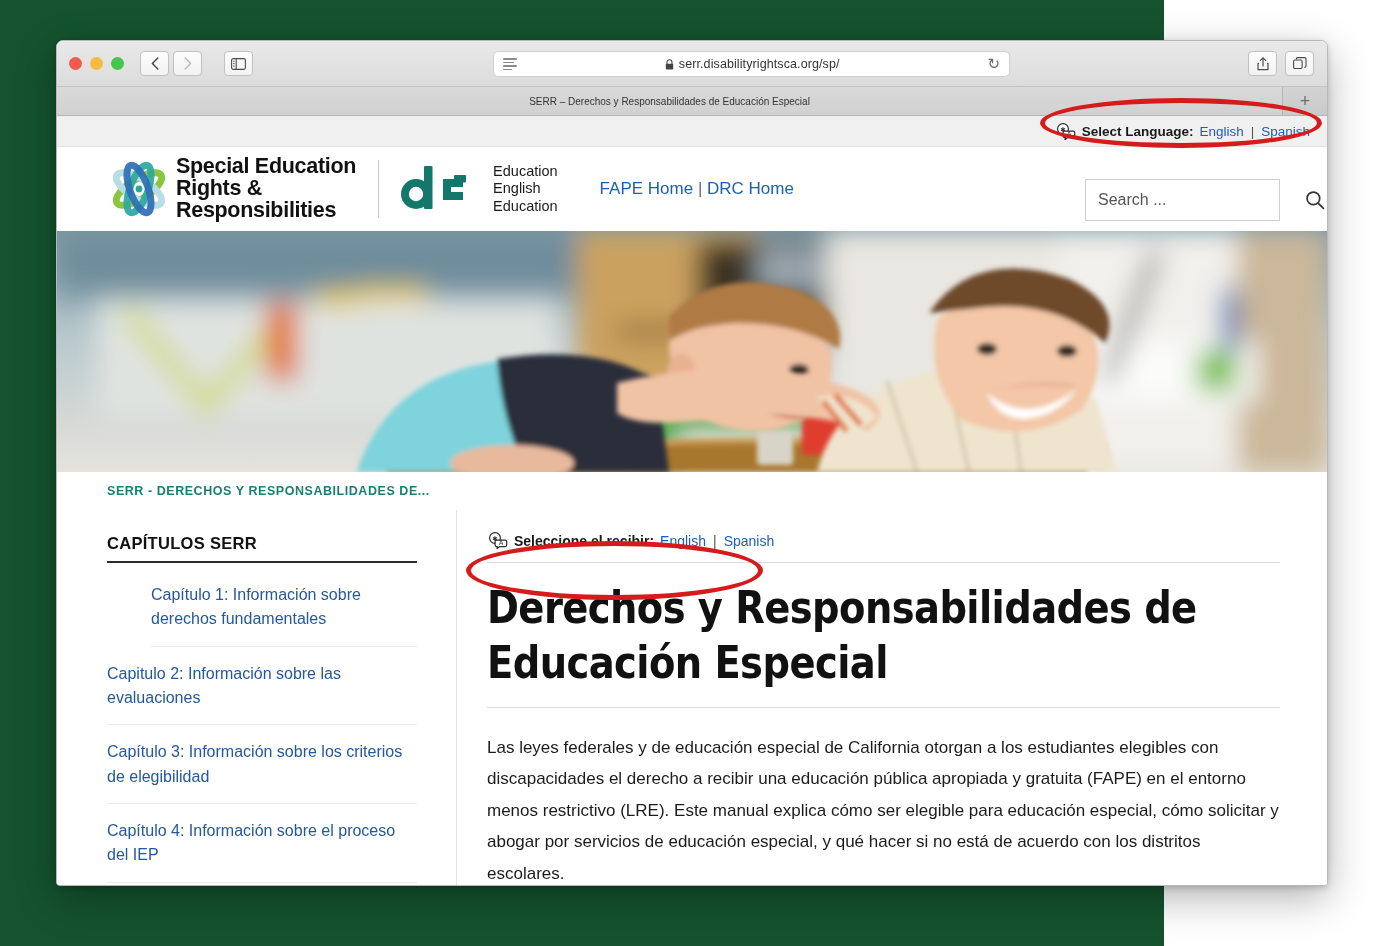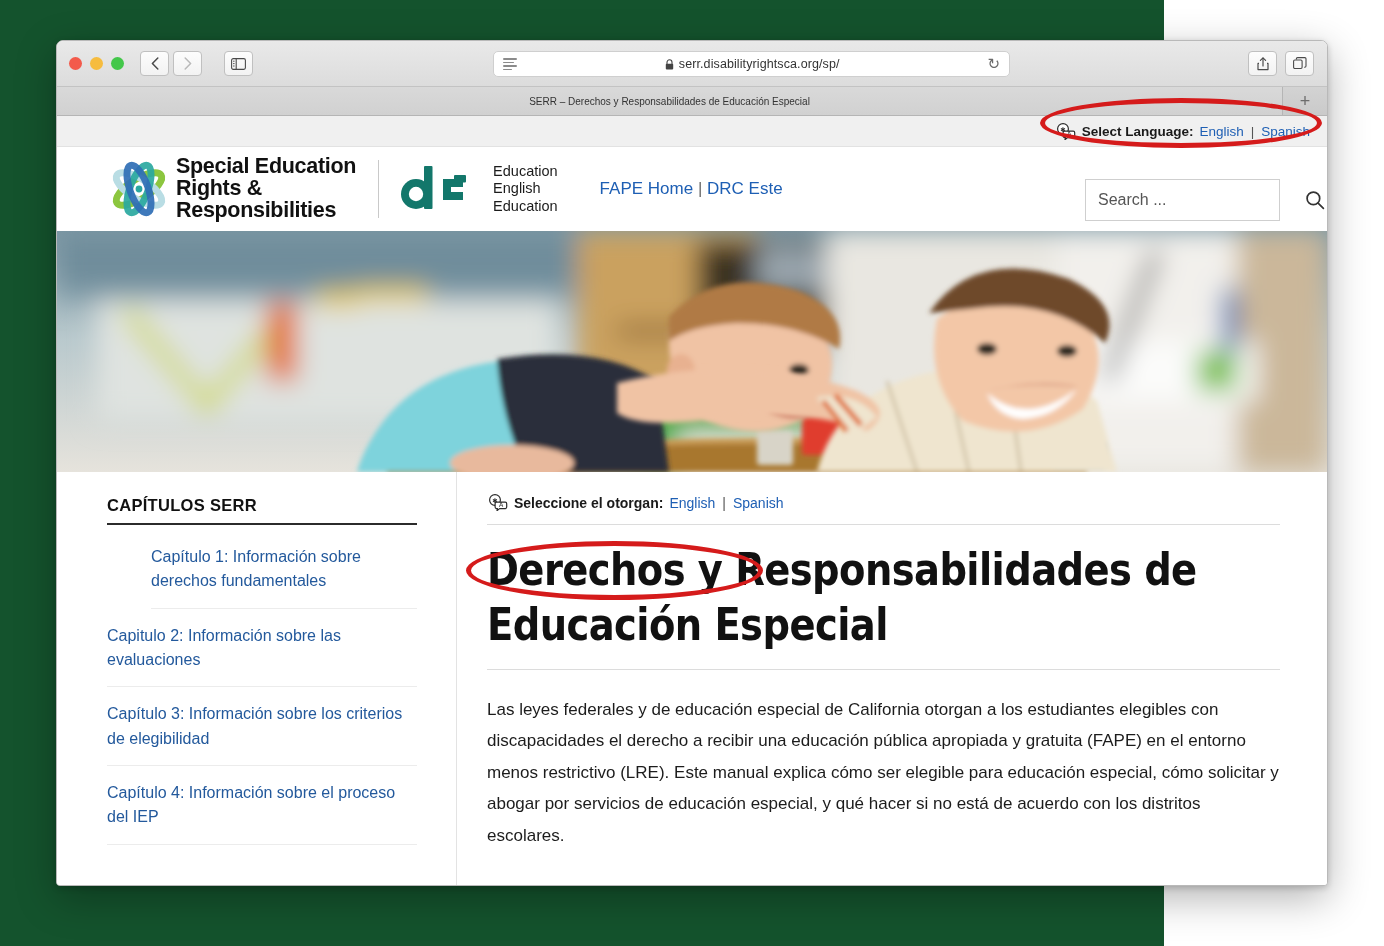--- a/index.html
+++ b/index.html
@@ -343,21 +343,21 @@
           <span class="drc-words">
             <span>Education</span><br>
             <span>English</span><br>
             <span>Education</span>
           </span>
         </div>
 
         <div class="nav-links">
           <span>FAPE Home</span>
           <span class="sep">|</span>
-          <span>DRC Este</span>
+          <span>DRC Home</span>
         </div>
 
         <div class="searchbox">
           <input type="text" placeholder="Search ..." style="">
           <span class="search-glyph">
             <svg viewBox="0 0 20 20" width="20" height="20">
                 <circle cx="8.4" cy="8.4" r="6.3" fill="none" stroke="currentColor" stroke-width="1.7"></circle>
                 <line x1="13.1" y1="13.1" x2="18.4" y2="18.4" stroke="currentColor" stroke-width="1.7" stroke-linecap="round"></line>
               </svg>
           </span>
@@ -452,20 +452,23 @@
           </g>
 
           <g filter="url(#blur3)">
             <path d="M560 152 Q690 120 800 160 Q840 180 810 200 Q740 174 640 190 Q580 196 560 182 Z" fill="#f0c3a4"></path>
             <path d="M760 166 Q800 160 820 186 L796 204 Q770 186 760 166 Z" fill="#efe5cf"></path>
             <path d="M766 170 L790 200 M778 164 L804 194" stroke="#e06a2a" stroke-width="5" fill="none"></path>
           </g>
         </svg>
       </div>
 
+      <div class="crumb-bar">
+        <span class="crumb">SERR - DERECHOS Y RESPONSABILIDADES DE...</span>
+      </div>
 
       <div class="content">
 
         <div class="sidebar">
           <div class="side-title">CAPÍTULOS SERR</div>
           <div class="side-rule"></div>
           <a class="side-link">Capítulo 1: Información sobre derechos fundamentales</a>
           <a class="side-link">Capitulo 2: Información sobre las evaluaciones</a>
           <a class="side-link">Capítulo 3: Información sobre los criterios de elegibilidad</a>
           <a class="side-link">Capítulo 4: Información sobre el proceso del IEP</a>
@@ -474,21 +477,21 @@
         <div class="main">
           <div class="main-lang">
             <span class="tr-icon">
               <svg width="21" height="17" viewBox="0 0 21 17">
                 <circle cx="8" cy="6" r="5.4" fill="#fff" stroke="#2b2b2b" stroke-width="1.2"></circle>
                 <text x="8" y="8.6" font-size="6.4" text-anchor="middle" fill="#2b2b2b" font-family="Liberation Sans, sans-serif">✱</text>
                 <path d="M9.6 8.2h8.6a1.5 1.5 0 011.5 1.5v3.4a1.5 1.5 0 01-1.5 1.5h-5.6l-2.6 2.1.5-2.1h-.9a1.5 1.5 0 01-1.5-1.5V9.7a1.5 1.5 0 011.5-1.5z" fill="#fff" stroke="#2b2b2b" stroke-width="1.2" stroke-linejoin="round"></path>
                 <text x="14.2" y="13.3" font-size="6.4" text-anchor="middle" fill="#2b2b2b" font-family="Liberation Sans, sans-serif">A</text>
               </svg>
             </span>
-            <span class="lang-label">Seleccione el otorgan:</span>
+            <span class="lang-label">Seleccione el recibir:</span>
             <span class="lang-link">English</span>
             <span class="lang-sep">|</span>
             <span class="lang-link">Spanish</span>
           </div>
           <div class="main-lang-rule"></div>
 
           <h1 class="main-title">Derechos y Responsabilidades de Educación Especial</h1>
           <div class="title-rule"></div>
           <p class="body-text">Las leyes federales y de educación especial de California otorgan a los estudiantes elegibles con discapacidades el derecho a recibir una educación pública apropiada y gratuita (FAPE) en el entorno menos restrictivo (LRE). Este manual explica cómo ser elegible para educación especial, cómo solicitar y abogar por servicios de educación especial, y qué hacer si no está de acuerdo con los distritos escolares.</p>
         </div>

